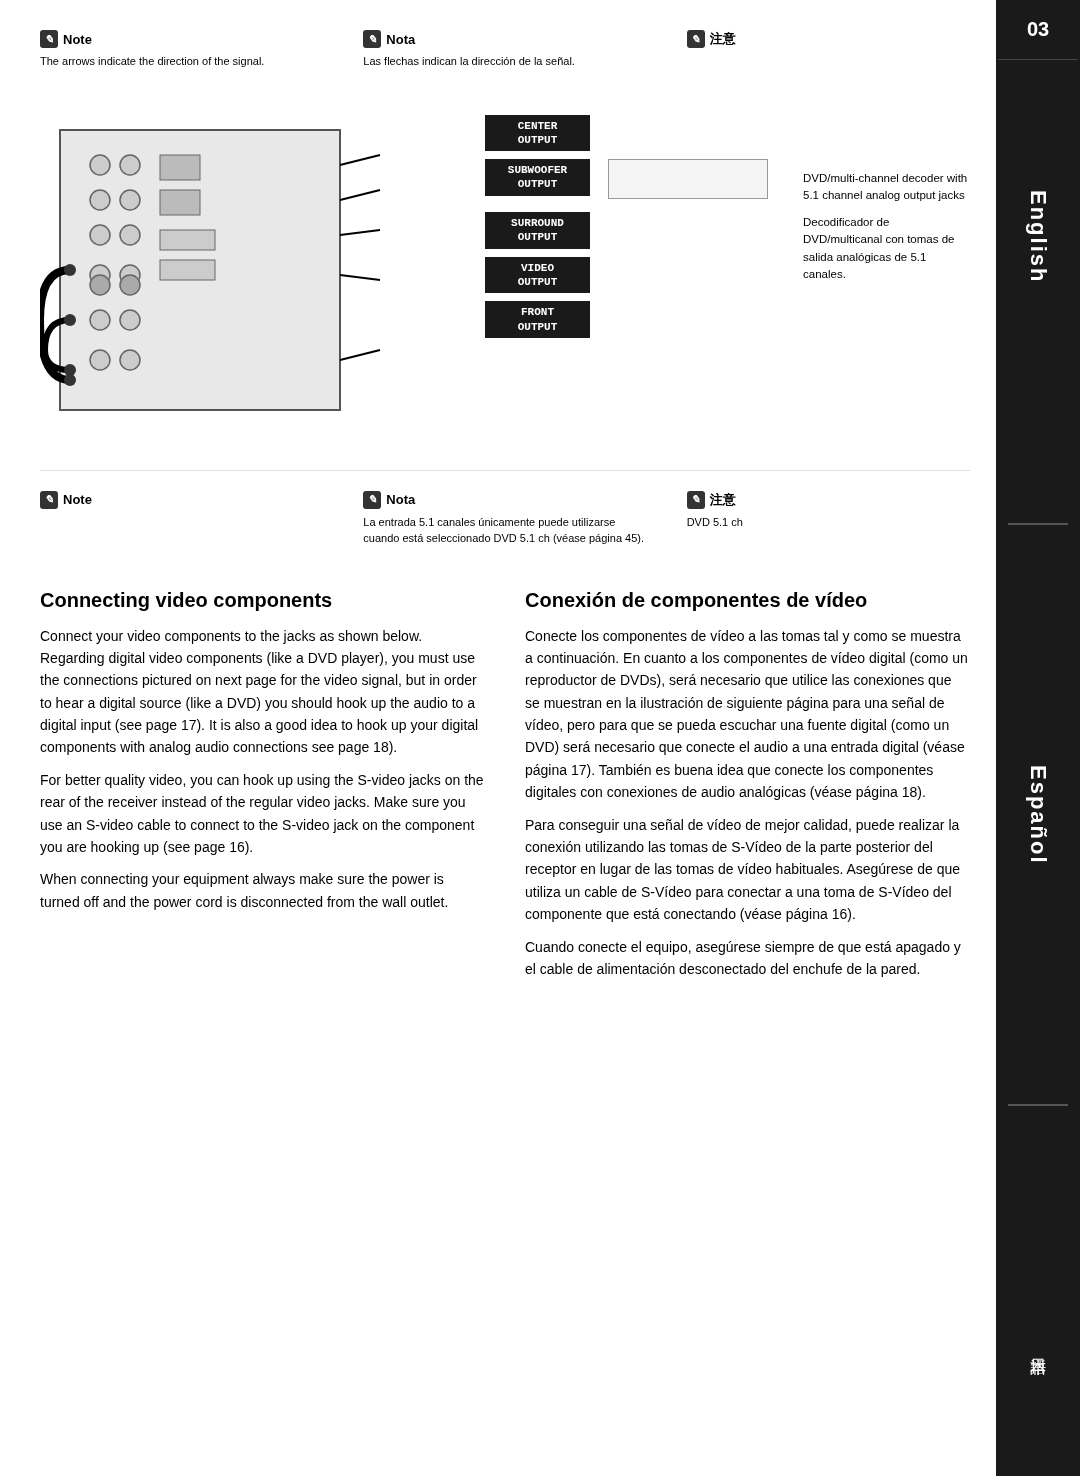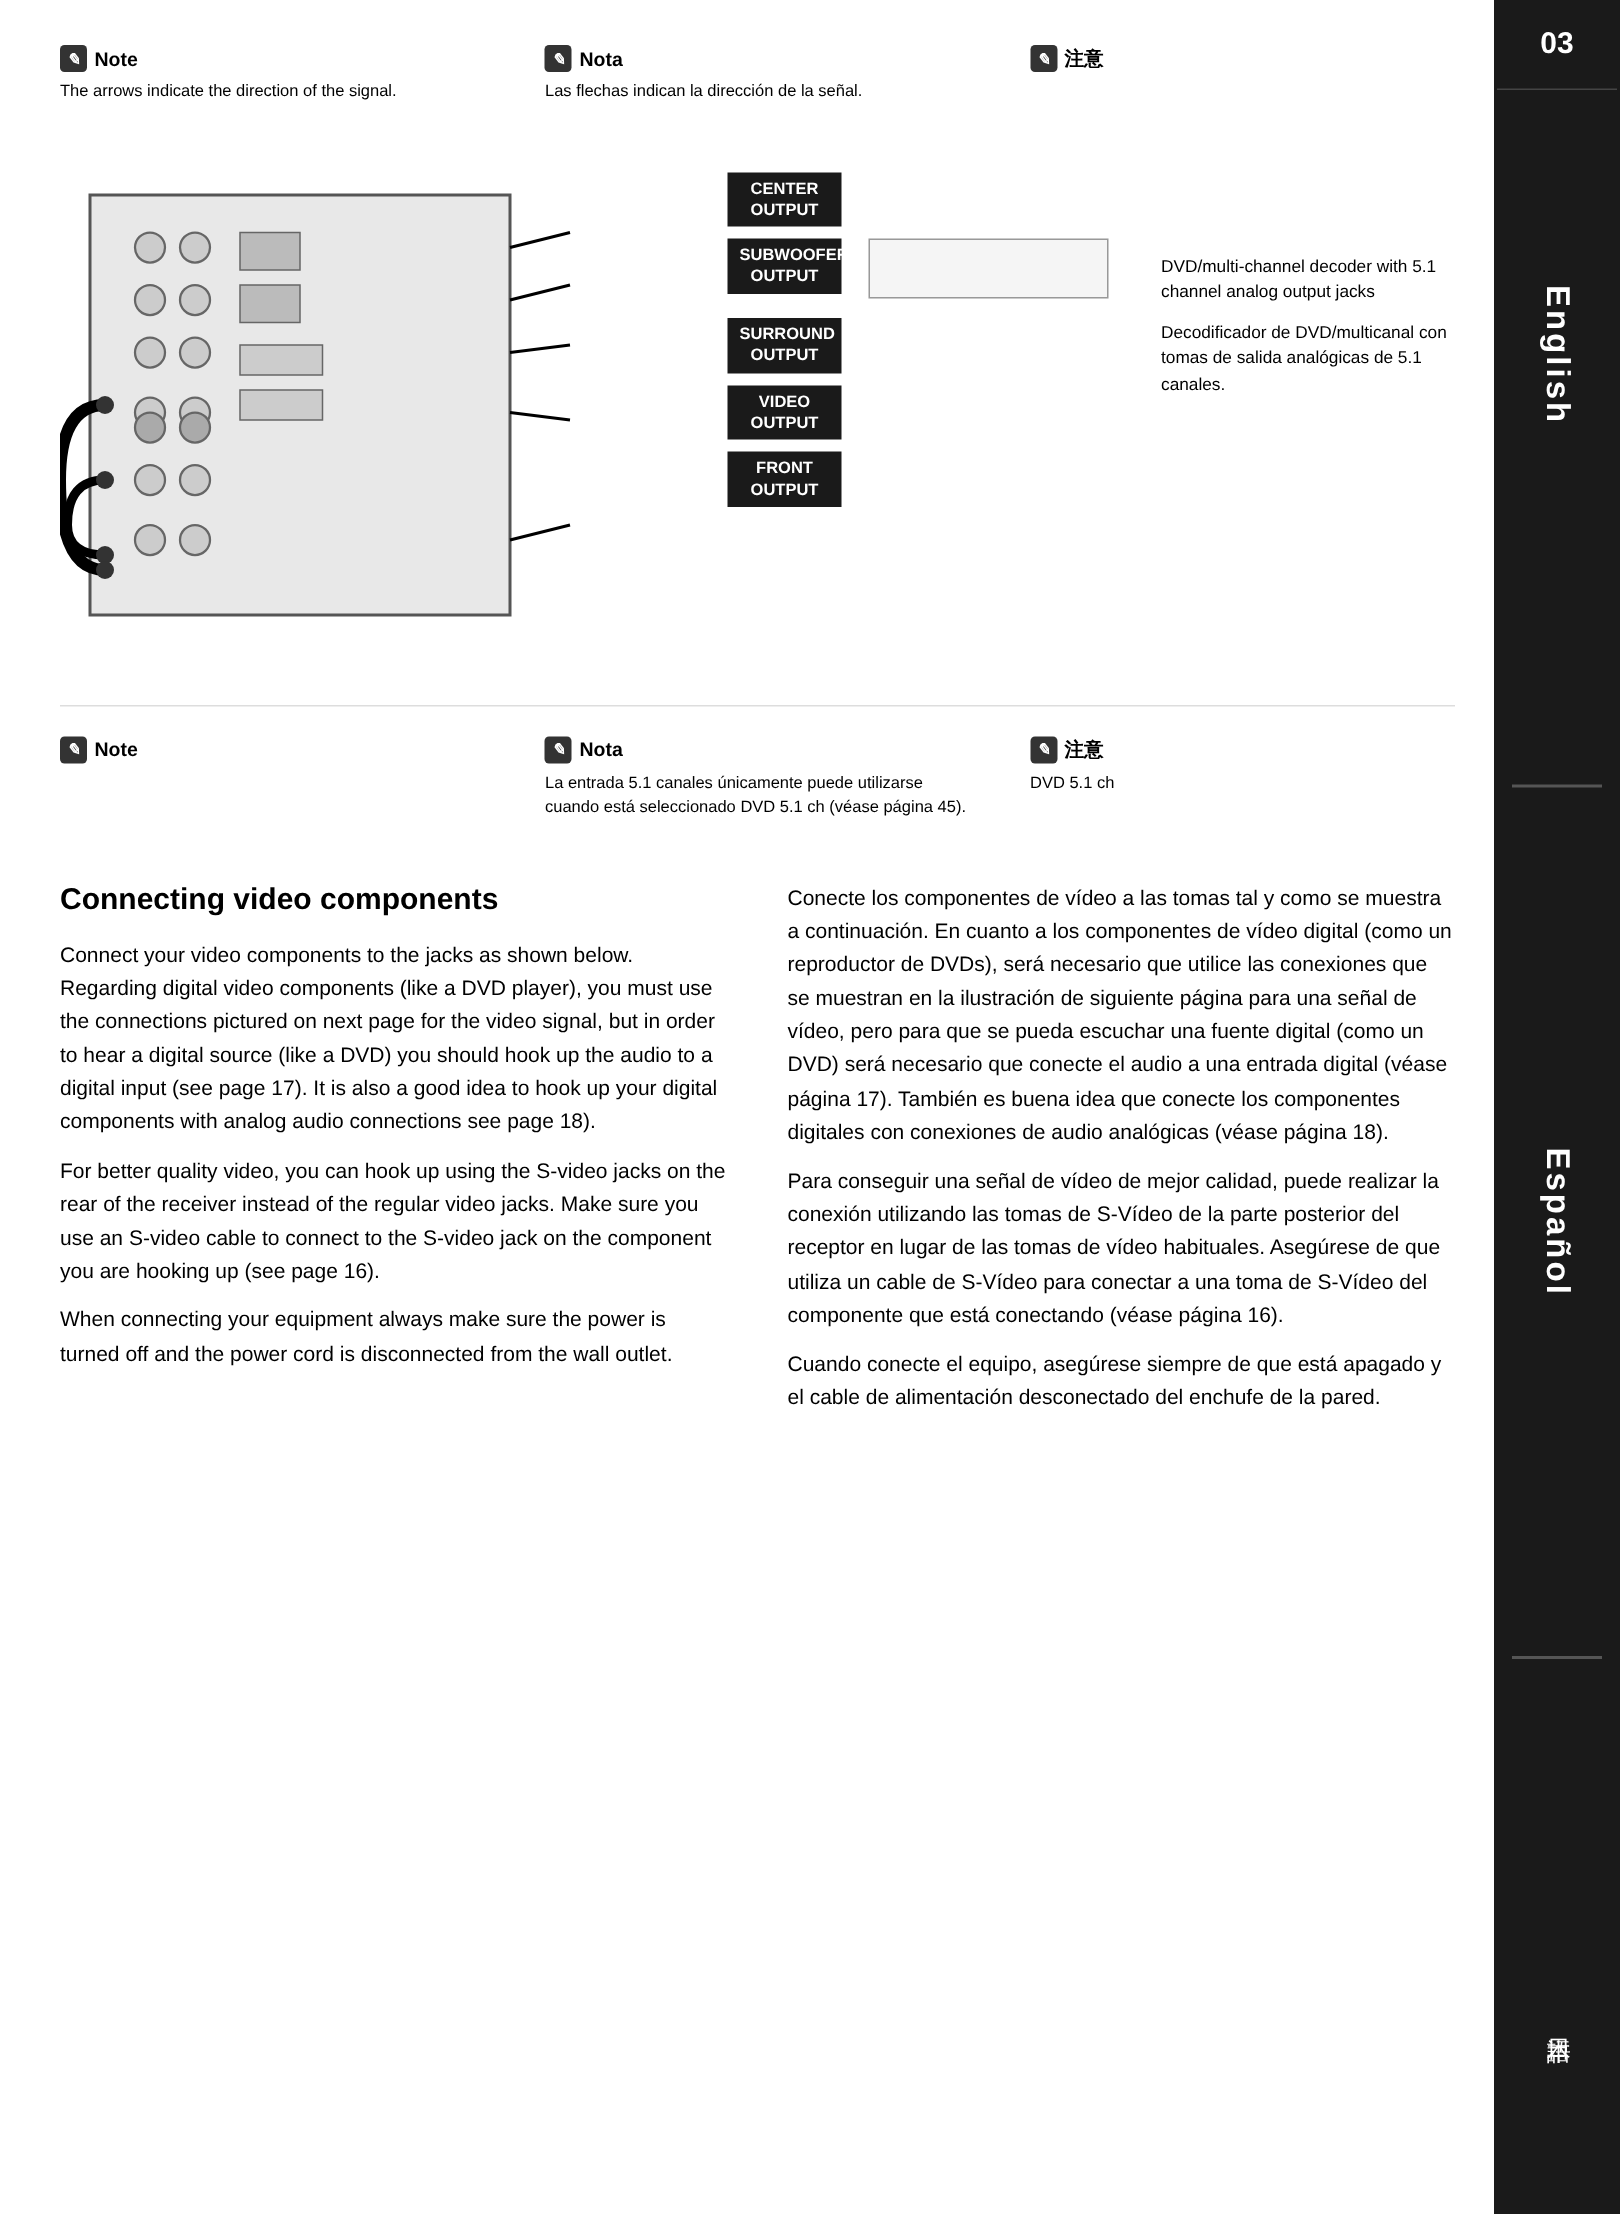--- a/index.html
+++ b/index.html
@@ -140,23 +140,24 @@
       width: 420px;
       height: 340px;
     }
 
     .output-label {
       background: #1a1a1a;
       color: #fff;
       font-size: 11px;
       font-weight: bold;
       padding: 4px 8px;
-      width: 76px;
+      width: 105px;
       text-align: center;
       line-height: 1.3;
+      font-family: Liberation Mono, monospace;
     }
 
     .decoder-info {
       margin-top: 10px;
       max-width: 220px;
     }
 
     .decoder-text {
       font-size: 11.5px;
       line-height: 1.5;
@@ -344,19 +345,20 @@
   <div class="bottom-sections">
 
     <div class="section-block">
       <div class="section-title">Connecting video components</div>
       <div class="section-text">Connect your video components to the jacks as shown below. Regarding digital video components (like a DVD player), you must use the connections pictured on next page for the video signal, but in order to hear a digital source (like a DVD) you should hook up the audio to a digital input (see page 17). It is also a good idea to hook up your digital components with analog audio connections see page 18).</div>
       <div class="section-text">For better quality video, you can hook up using the S-video jacks on the rear of the receiver instead of the regular video jacks. Make sure you use an S-video cable to connect to the S-video jack on the component you are hooking up (see page 16).</div>
       <div class="section-text">When connecting your equipment always make sure the power is turned off and the power cord is disconnected from the wall outlet.</div>
     </div>
 
     <div class="section-block">
+      <div class="section-title">Conexión de componentes de vídeo</div>
       <div class="section-text">Conecte los componentes de vídeo a las tomas tal y como se muestra a continuación. En cuanto a los componentes de vídeo digital (como un reproductor de DVDs), será necesario que utilice las conexiones que se muestran en la ilustración de siguiente página para una señal de vídeo, pero para que se pueda escuchar una fuente digital (como un DVD) será necesario que conecte el audio a una entrada digital (véase página 17). También es buena idea que conecte los componentes digitales con conexiones de audio analógicas (véase página 18).</div>
       <div class="section-text">Para conseguir una señal de vídeo de mejor calidad, puede realizar la conexión utilizando las tomas de S-Vídeo de la parte posterior del receptor en lugar de las tomas de vídeo habituales. Asegúrese de que utiliza un cable de S-Vídeo para conectar a una toma de S-Vídeo del componente que está conectando (véase página 16).</div>
       <div class="section-text">Cuando conecte el equipo, asegúrese siempre de que está apagado y el cable de alimentación desconectado del enchufe de la pared.</div>
     </div>
   </div>
 
 </div>
 
 </body></html>

